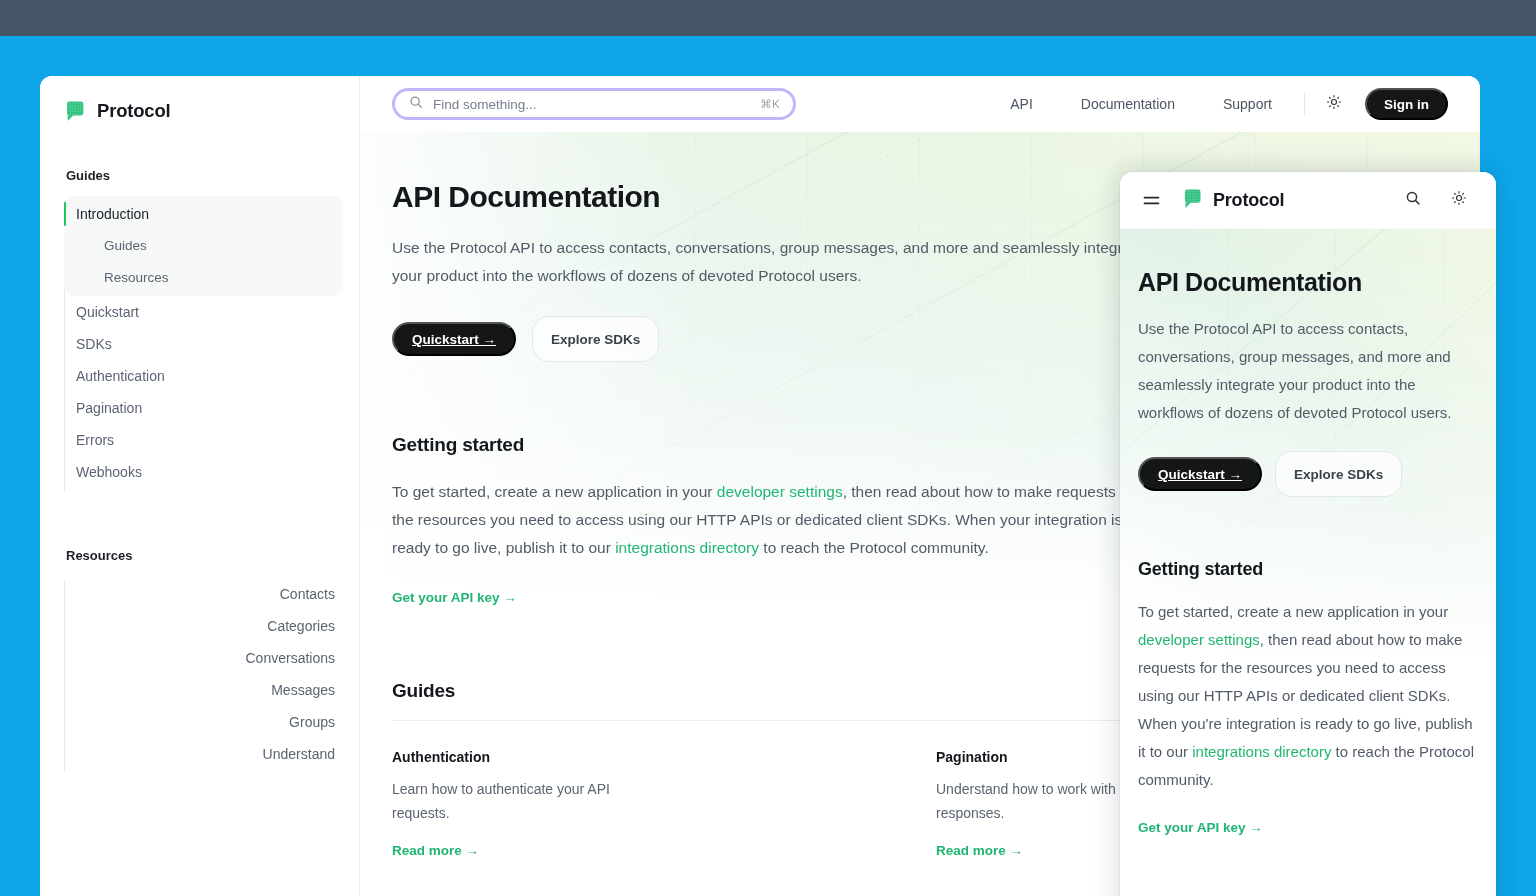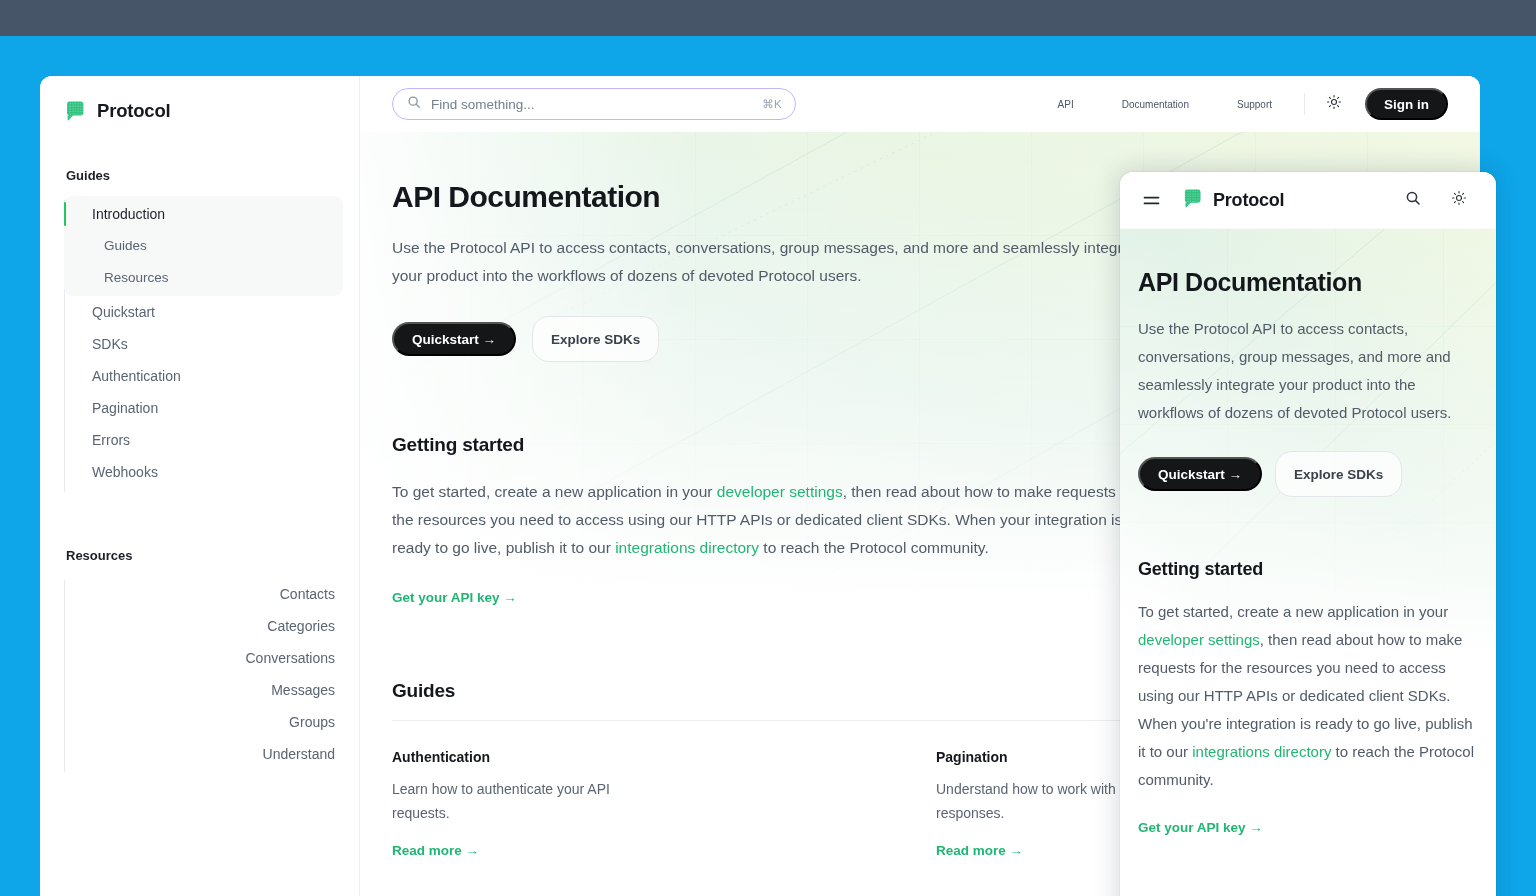--- a/index.html
+++ b/index.html
@@ -85,21 +85,21 @@
     border-radius: 9px;
     background: #f7f8f8;
   }
   .nav-item {
     position: relative;
     display: block;
     font-size: 14px;
     color: #5b6472;
     line-height: 32px;
     height: 32px;
-    padding-left: 28px;
+    padding-left: 12px;
     cursor: pointer;
     white-space: nowrap;
   }
   .nav-item.active {
     color: #1d222a;
     font-weight: 400;
   }
   .nav-item.active::before {
     content: "";
     position: absolute;
@@ -126,21 +126,21 @@
     align-items: center;
     padding: 0 32px 0 32px;
     gap: 0;
     z-index: 5;
     background: rgba(255,255,255,0.0);
   }
 
   .search-box {
     width: 404px;
     height: 32px;
-    border: 1px solid #c4b5fd;
+    border: 3px solid #c4b5fd;
     border-radius: 16px;
     background: #ffffff;
     display: flex;
     align-items: center;
     padding: 0 13px 0 14px;
     gap: 10px;
     cursor: text;
   }
   .search-box .sicon { flex: 0 0 auto; display: block; }
   .search-ph {
@@ -154,21 +154,21 @@
     letter-spacing: 0.3px;
   }
 
   .top-right {
     margin-left: auto;
     display: flex;
     align-items: center;
     gap: 0;
   }
   .top-link {
-    font-size: 10px;
+    font-size: 14px;
     color: #4d5663;
     padding: 0 24px;
     cursor: pointer;
     white-space: nowrap;
   }
   .top-divider {
     width: 1px; height: 22px;
     background: #e6e8eb;
     margin: 0 14px 0 8px;
   }
@@ -230,20 +230,21 @@
     padding: 0 18px;
     border-radius: 17px;
     background: #141618;
     color: #ffffff;
     font-size: 13.5px;
     font-weight: 600;
     display: inline-flex;
     align-items: center;
     gap: 7px;
     cursor: pointer;
+    text-decoration: underline;
   }
   .btn-secondary {
     height: 46px;
     padding: 16px 18px;
     border-radius: 17px;
     background: rgba(255,255,255,0.7);
     border: 1px solid #e4e7ea;
     color: #3b424c;
     font-size: 13.5px;
     font-weight: 600;

